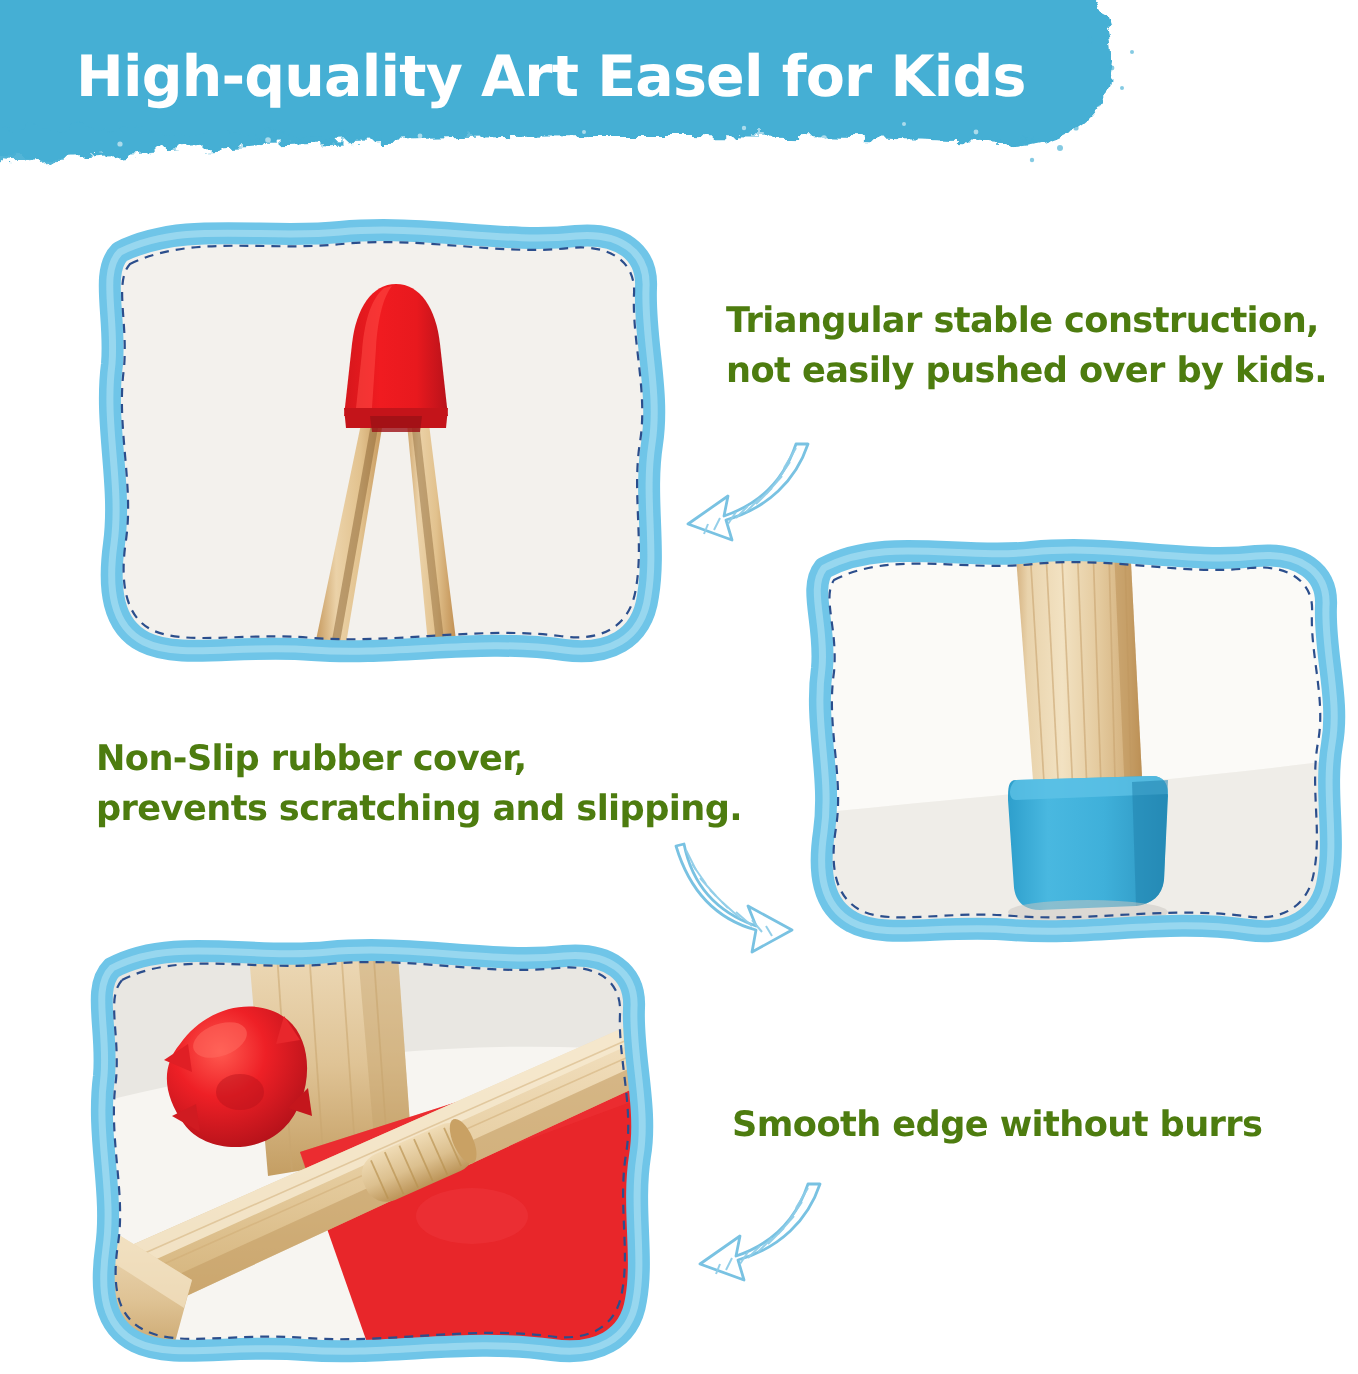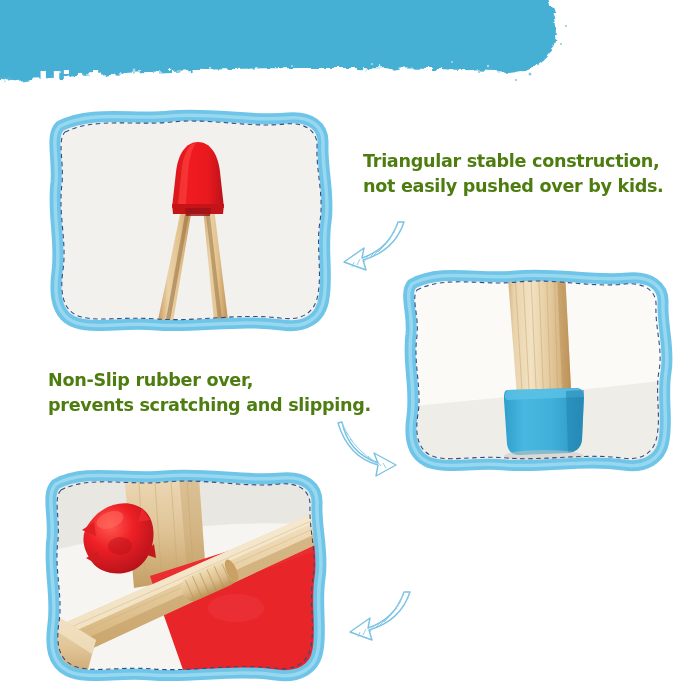--- a/index.html
+++ b/index.html
@@ -30,21 +30,20 @@
     top: 17px;
     width: 500px;
     height: 44px;
     line-height: 44px;
     color: #ffffff;
     font-family: "DejaVu Sans", sans-serif;
     font-weight: bold;
     font-size: 28.5px;
     letter-spacing: -0.4px;
     white-space: nowrap;
-    margin-top: 44px;
   }
 
   
   .panel { position: absolute; }
   .panel svg { display: block; overflow: visible; }
 
   
   .caption {
     position: absolute;
     color: #4d7c0f;
@@ -272,21 +271,21 @@
                C17,54 8,36 16,26 Z" fill="none" stroke="#9FD9F0" stroke-width="3.5" stroke-linejoin="round" opacity="0.85"></path>
       <path d="M21,32 C50,17 86,28 121,24 C159,20 196,30 229,26
                C248,24 261,33 260,48 C259,69 267,92 263,113
                C259,136 265,157 261,178 C258,196 244,203 226,200
                C187,195 150,203 111,200 C78,197 49,205 34,197
                C21,190 19,174 22,156 C26,130 17,105 21,78
                C23,56 15,41 21,32 Z" fill="none" stroke="#2B4E8C" stroke-width="1.1" stroke-dasharray="4.5 3.5"></path>
     </svg>
   </div>
 
-  <div class="caption" style="left:48px; top:368px; width:350px;">Non-Slip rubber over,
+  <div class="caption" style="left:48px; top:368px; width:350px;">Non-Slip rubber cover,
 prevents scratching and slipping.</div>
 
   <div class="arrow" style="left:336px; top:418px;">
     <svg width="80" height="60" viewBox="0 0 80 60" xmlns="http://www.w3.org/2000/svg">
       <g>
         <path d="M6,4 C10,24 22,38 42,45 L38,35 L60,47 L40,58 L42,47 C20,41 8,25 2,5 Z" fill="#ffffff" stroke="#79C2E2" stroke-width="1.4" stroke-linejoin="round"></path>
         <g stroke="#8FCDE8" stroke-width="1" opacity="0.95">
           <line x1="7" y1="7" x2="12" y2="17"></line>
           <line x1="10" y1="14" x2="17" y2="24"></line>
           <line x1="14" y1="21" x2="22" y2="30"></line>
@@ -400,20 +399,21 @@
                C16,56 8,36 18,26 Z" fill="none" stroke="#9FD9F0" stroke-width="3.5" stroke-linejoin="round" opacity="0.85"></path>
       <path d="M23,32 C52,17 90,28 127,24 C167,20 206,30 241,26
                C261,24 273,33 272,49 C271,71 279,96 275,119
                C271,144 277,167 273,188 C270,206 256,213 236,210
                C195,205 156,214 115,211 C80,208 51,216 34,207
                C20,200 18,184 21,164 C25,138 16,111 20,82
                C22,58 15,41 23,32 Z" fill="none" stroke="#2B4E8C" stroke-width="1.1" stroke-dasharray="4.5 3.5"></path>
     </svg>
   </div>
 
+  <div class="caption" style="left:366px; top:551px; width:300px;">Smooth edge without burrs</div>
 
   <div class="arrow" style="left:336px; top:588px;">
     <svg width="80" height="60" viewBox="0 0 80 60" xmlns="http://www.w3.org/2000/svg">
       <g>
         <path d="M68,4 C62,22 50,34 32,40 L34,30 L14,44 L36,52 L33,42 C54,36 68,22 74,4 Z" fill="#ffffff" stroke="#79C2E2" stroke-width="1.4" stroke-linejoin="round"></path>
         <g stroke="#8FCDE8" stroke-width="1" opacity="0.95">
           <line x1="68" y1="6" x2="62" y2="16"></line>
           <line x1="65" y1="13" x2="58" y2="23"></line>
           <line x1="61" y1="20" x2="53" y2="29"></line>
           <line x1="56" y1="26" x2="48" y2="34"></line>

